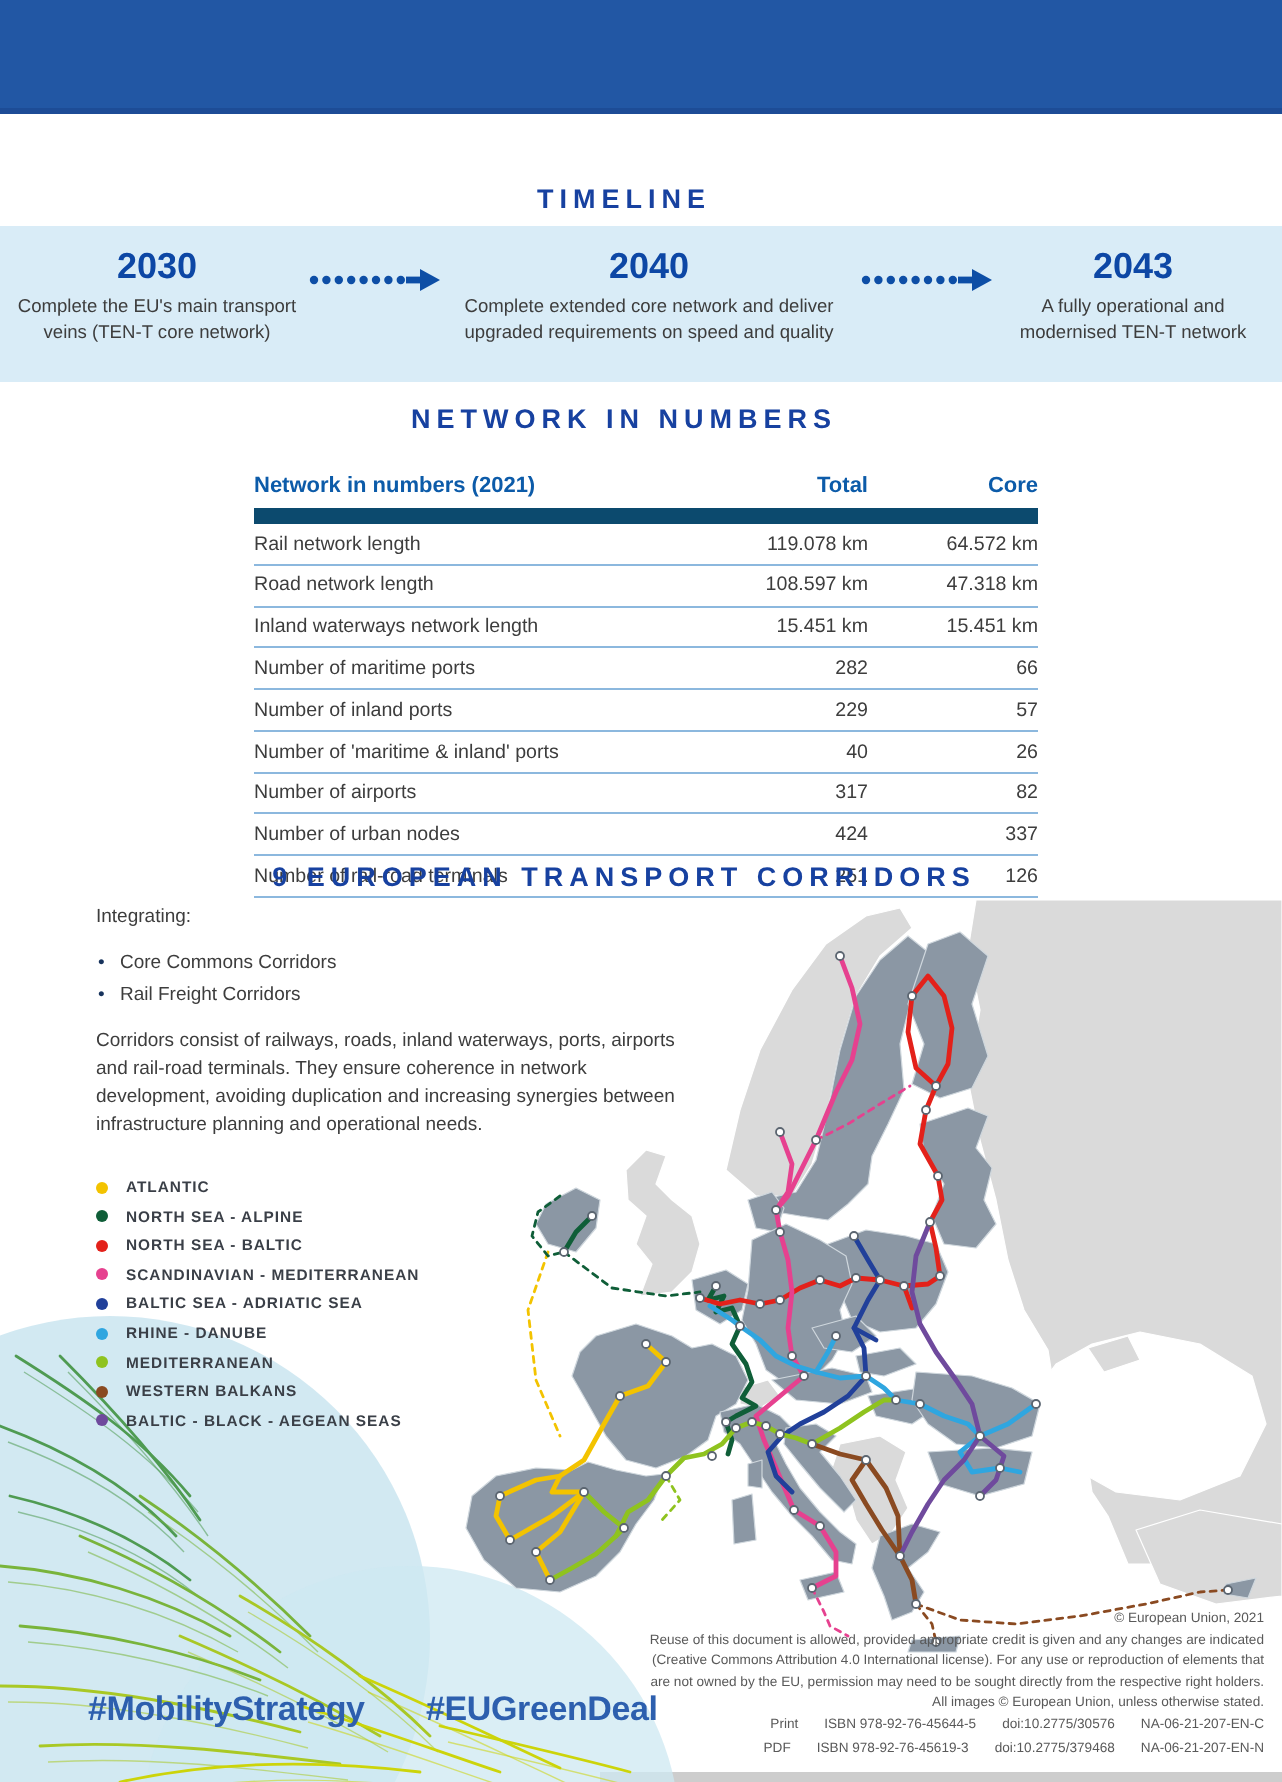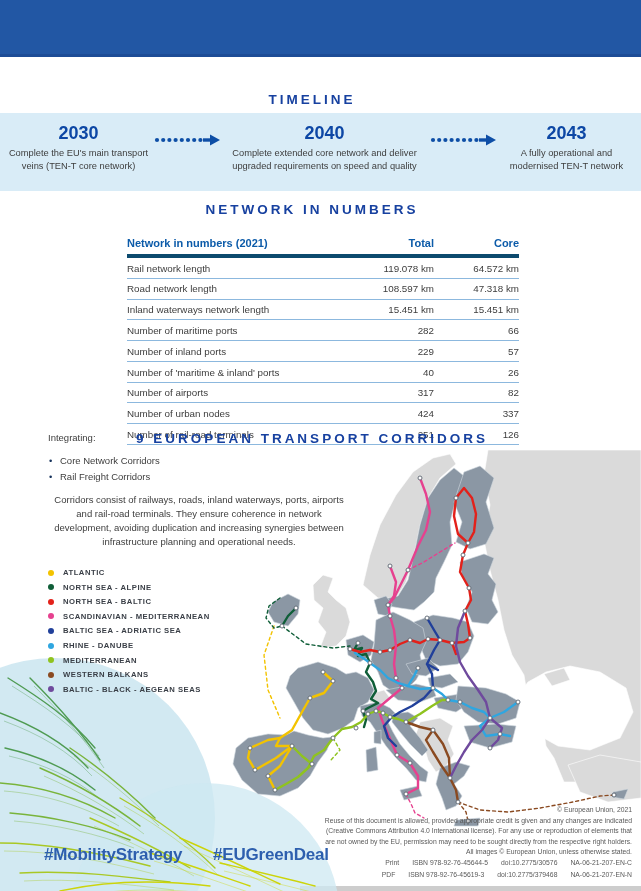--- a/index.html
+++ b/index.html
@@ -14,30 +14,30 @@
   .band{position:absolute;left:0;top:113px;width:641px;height:78px;background:#d9ecf7;
         display:flex;justify-content:center;align-items:flex-start;padding-top:10px;box-sizing:border-box;}
   .milestone{text-align:center;}
   .milestone .year{font-size:18px;font-weight:bold;color:#0d47a5;margin-bottom:3px;}
   .milestone .mtext{font-size:9.3px;line-height:1.38;color:#3d3d3d;}
   .m0{width:150px;} .m1{width:210px;} .m2{width:142px;}
   .tl-arrow{margin-top:9px;flex:0 0 66px;}
   
   .ntable{position:absolute;left:127px;top:237px;width:392px;}
   .tr{display:grid;grid-template-columns:1fr 95px 85px;align-items:end;}
-  .tr.head{color:#0c5ba9;font-weight:bold;font-size:11px;padding-bottom:5px;border-bottom:4px solid #0c4a6e;}
+  .tr.head{color:#0c5ba9;font-weight:bold;font-size:11px;padding-bottom:5px;border-bottom:8px solid #0c4a6e;}
   .tr.row{font-size:9.8px;color:#3d3d3d;padding:4.6px 0 4.2px 0;border-bottom:1.4px solid #8cb8de;}
   .cell-num{text-align:right;}
   
-  .corr-left{position:absolute;left:48px;top:431px;width:302px;font-size:9.5px;line-height:1.45;z-index:3;}
+  .corr-left{position:absolute;left:48px;top:452px;width:302px;font-size:9.5px;line-height:1.45;z-index:3;}
   .integrating{margin:0 0 9px 0;}
   .corr-bullets{margin:0;padding:0 0 0 12px;list-style:none;}
   .corr-bullets li{position:relative;margin:0 0 2px 0;}
   .corr-bullets li::before{content:"•";position:absolute;left:-11px;color:#17335c;}
-  .corr-desc{margin:10px 0 0 0;text-align:center;}
+  .corr-desc{margin:10px 0 0 0;}
   .legend{margin-top:17px;}
   .legend-item{display:flex;align-items:center;height:14.6px;}
   .legend-dot{width:6px;height:6px;border-radius:50%;margin-right:9px;flex:0 0 6px;}
   .legend-label{font-size:7.7px;font-weight:bold;letter-spacing:.5px;color:#3a3f47;}
   
   .mapsvg{position:absolute;left:228px;top:450px;width:413px;height:380px;z-index:2;}
   
   .credit{position:absolute;right:9px;top:805px;width:312px;text-align:right;font-size:6.8px;line-height:1.55;color:#595959;z-index:3;}
   .pub{position:absolute;right:9px;top:857px;text-align:right;font-size:6.8px;line-height:1.8;color:#595959;z-index:3;}
   .pub-row span{margin-left:13px;}
@@ -184,21 +184,21 @@
         <div class="cell-num">251</div>
         <div class="cell-num">126</div>
       </div>
     </div>
 
   <h2 class="h-blue h-corr">9 EUROPEAN TRANSPORT CORRIDORS</h2>
 
   <div class="corr-left">
     <p class="integrating">Integrating:</p>
     <ul class="corr-bullets" id="corr-bullets">
-        <li>Core Network Corridors</li>
+        <li>Core Commons Corridors</li>
         <li>Rail Freight Corridors</li>
       </ul>
     <p class="corr-desc">Corridors consist of railways, roads, inland waterways, ports, airports and rail-road terminals. They ensure coherence in network development, avoiding duplication and increasing synergies between infrastructure planning and operational needs.</p>
     <div class="legend" id="legend">
         <div class="legend-item">
           <span class="legend-dot" style="background: rgb(243, 195, 0);"></span>
           <span class="legend-label">ATLANTIC</span>
         </div>
         <div class="legend-item">
           <span class="legend-dot" style="background: rgb(15, 94, 56);"></span>

